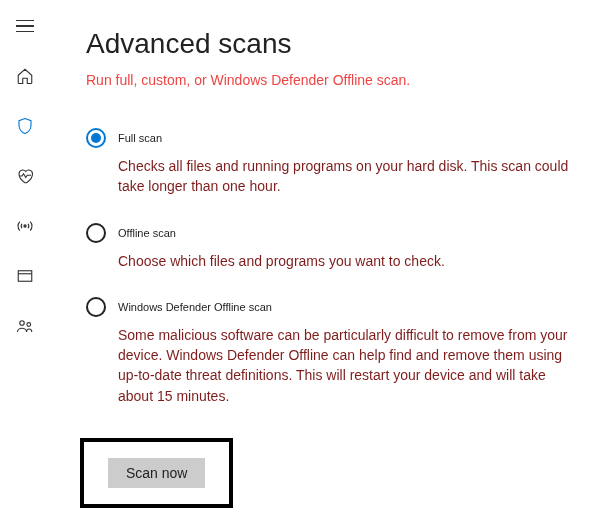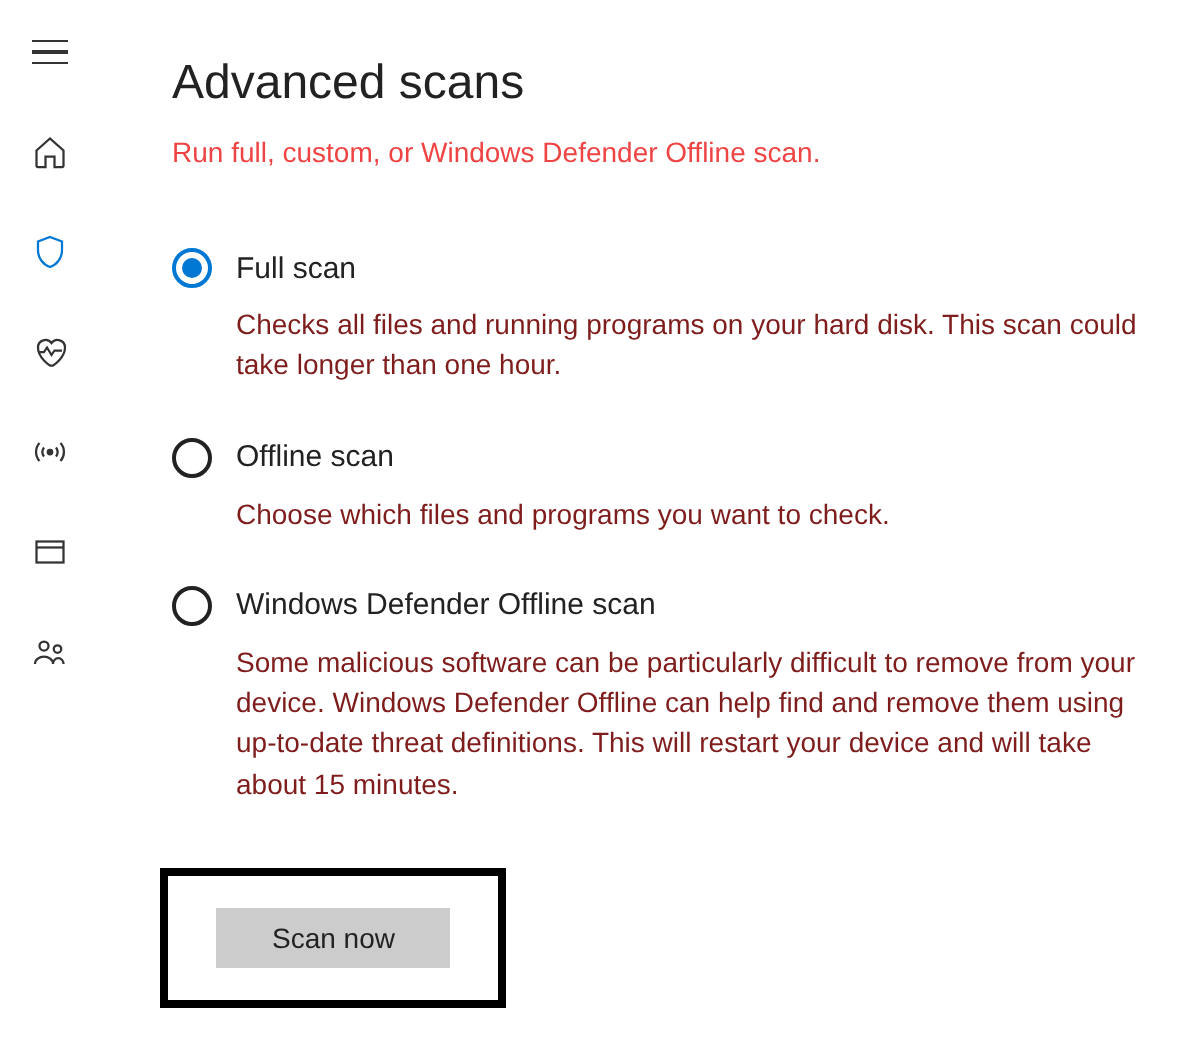--- a/index.html
+++ b/index.html
@@ -32,21 +32,21 @@
     .sidebar-item.active { color: #0078d4; }
     .sidebar-item svg { width: 18px; height: 18px; }
     .hamburger { width: 18px; display: flex; flex-direction: column; gap: 4px; }
     .hamburger span { height: 1.5px; background: #333; width: 100%; }
 
     .main {
       flex: 1;
       padding: 28px 20px 10px 36px;
     }
     .page-title {
-      font-size: 24px;
+      font-size: 28px;
       font-weight: 400;
       color: #222;
       margin-bottom: 12px;
     }
     .page-subtitle {
       font-size: 14px;
       color: #ef4444;
       margin-bottom: 40px;
     }
     .option {
@@ -72,41 +72,41 @@
       position: absolute;
       width: 10px;
       height: 10px;
       background: #0078d4;
       border-radius: 50%;
       top: 50%;
       left: 50%;
       transform: translate(-50%, -50%);
     }
     .option-label {
-      font-size: 15px;
+      font-size: 11px;
       color: #222;
     }
     .option-desc {
       font-size: 14px;
       color: #7f1d1d;
       margin-left: 32px;
       margin-top: 8px;
       line-height: 1.45;
     }
     .button-frame {
       display: inline-block;
       border: 4px solid #000;
       padding: 16px 24px;
       margin-top: 6px;
       margin-left: -6px;
     }
     .scan-button {
       background: #ccc;
       border: none;
-      padding: 7px 28px;
+      padding: 7px 18px;
       font-size: 14px;
       font-family: inherit;
       color: #222;
       cursor: pointer;
     }
   </style>
 </head>
 <body>
 
 <div class="sidebar">

